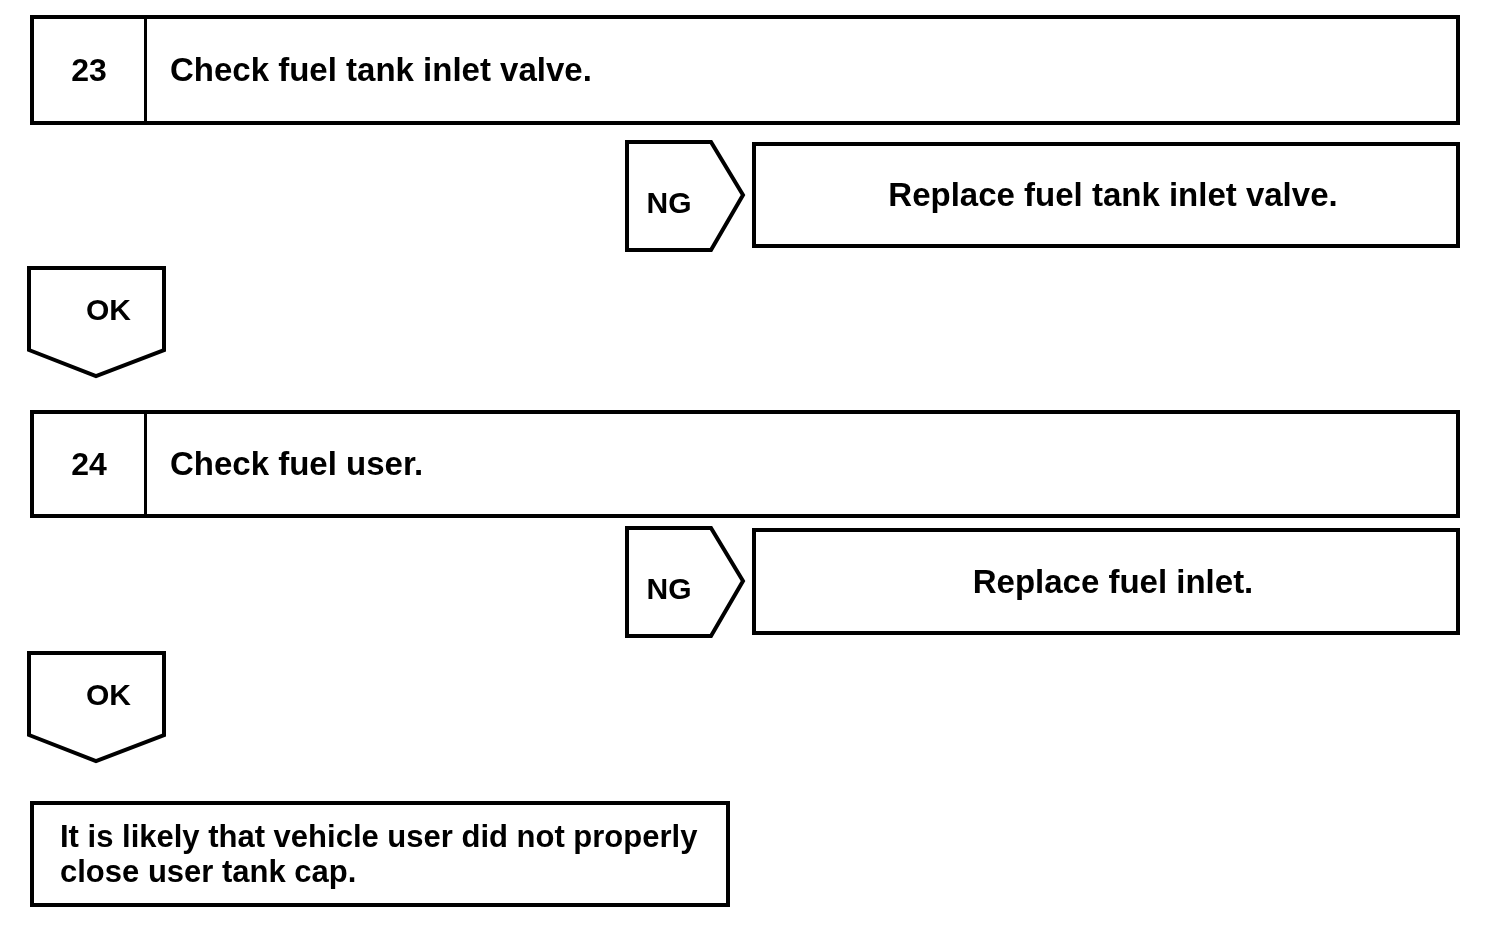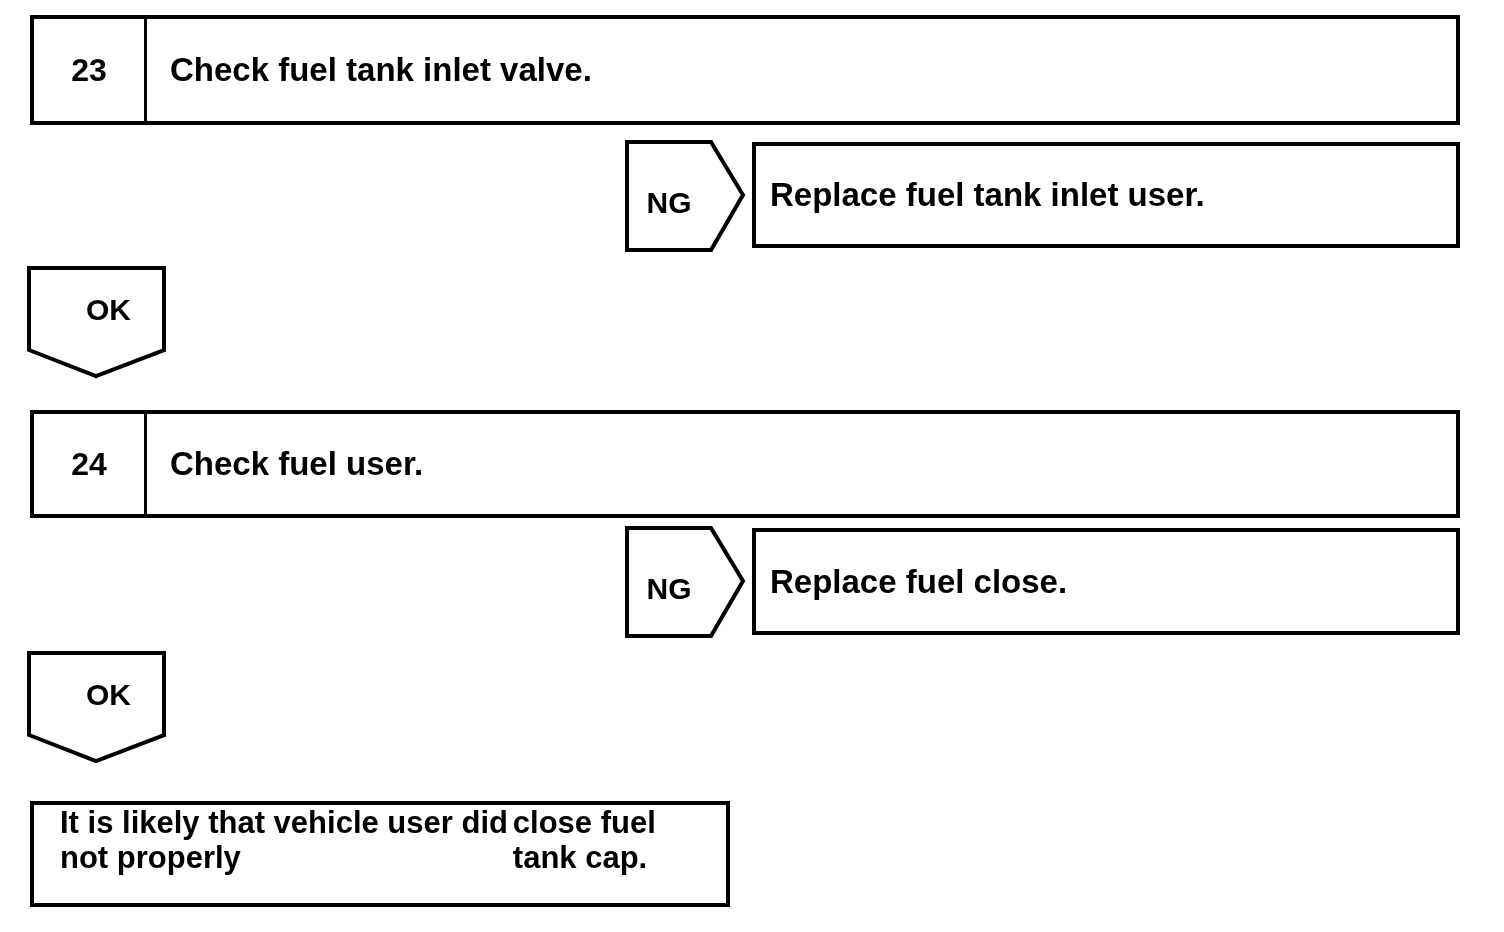--- a/index.html
+++ b/index.html
@@ -8,21 +8,21 @@
     background: #ffffff;
   }
   body {
     width: 1504px;
     height: 932px;
     position: relative;
     overflow: hidden;
     font-family: "Liberation Sans", "DejaVu Sans", sans-serif;
     color: #000000;
   }
-  .abs { position: absolute; box-sizing: border-box; }
+  .abs { position: absolute; box-sizing: border-box; justify-content: center; }
 
   .step-box {
     border: 4px solid #000;
     background: #fff;
     display: flex;
     align-items: stretch;
   }
   .step-number {
     width: 110px;
     border-right: 3px solid #000;
@@ -66,21 +66,21 @@
     font-weight: bold;
     pointer-events: none;
   }
   .ng-label-area { left: 0; top: 8px; width: 88px; height: 110px; }
   .ok-label-area { left: 0; top: 0; width: 163px; height: 88px; }
 
   .conclusion-box {
     border: 4px solid #000;
     background: #fff;
     display: flex;
-    flex-direction: row;
+    flex-direction: column;
     justify-content: center;
     padding-left: 26px;
     padding-right: 10px;
     font-size: 31px;
     font-weight: bold;
     line-height: 35px;
   }
 </style>
 </head>
 <body>
@@ -91,21 +91,21 @@
 </div>
 
 <div class="abs connector" style="left:625px; top:140px;">
   <svg width="122" height="112" viewBox="0 0 122 112">
     <polygon points="2,2 86,2 118,55 86,110 2,110" fill="#ffffff" stroke="#000000" stroke-width="4" stroke-linejoin="miter"></polygon>
   </svg>
   <div class="connector-label ng-label-area">NG</div>
 </div>
 
 <div class="abs action-box" style="left:752px; top:142px; width:708px; height:106px;">
-  <span>Replace fuel tank inlet user.</span>
+  <span>Replace fuel tank inlet valve.</span>
 </div>
 
 <div class="abs connector" style="left:27px; top:266px;">
   <svg width="140" height="114" viewBox="0 0 140 114">
     <polygon points="2,2 137,2 137,84 69,110 2,84" fill="#ffffff" stroke="#000000" stroke-width="4" stroke-linejoin="miter"></polygon>
   </svg>
   <div class="connector-label ok-label-area">OK</div>
 </div>
 
 <div class="abs step-box" style="left:30px; top:402px; width:1430px; height:108px;margin-top:8px;">
@@ -114,26 +114,26 @@
 </div>
 
 <div class="abs connector" style="left:625px; top:526px;">
   <svg width="122" height="112" viewBox="0 0 122 112">
     <polygon points="2,2 86,2 118,55 86,110 2,110" fill="#ffffff" stroke="#000000" stroke-width="4" stroke-linejoin="miter"></polygon>
   </svg>
   <div class="connector-label ng-label-area">NG</div>
 </div>
 
 <div class="abs action-box" style="left:752px; top:528px; width:708px; height:107px;">
-  <span>Replace fuel close.</span>
+  <span>Replace fuel inlet.</span>
 </div>
 
 <div class="abs connector" style="left:27px; top:651px;">
   <svg width="140" height="114" viewBox="0 0 140 114">
     <polygon points="2,2 137,2 137,84 69,110 2,84" fill="#ffffff" stroke="#000000" stroke-width="4" stroke-linejoin="miter"></polygon>
   </svg>
   <div class="connector-label ok-label-area">OK</div>
 </div>
 
 <div class="abs conclusion-box" style="left:30px; top:801px; width:700px; height:106px;">
   <div>It is likely that vehicle user did not properly</div>
-  <div>close fuel tank cap.</div>
+  <div>close user tank cap.</div>
 </div>
 
 </body></html>

